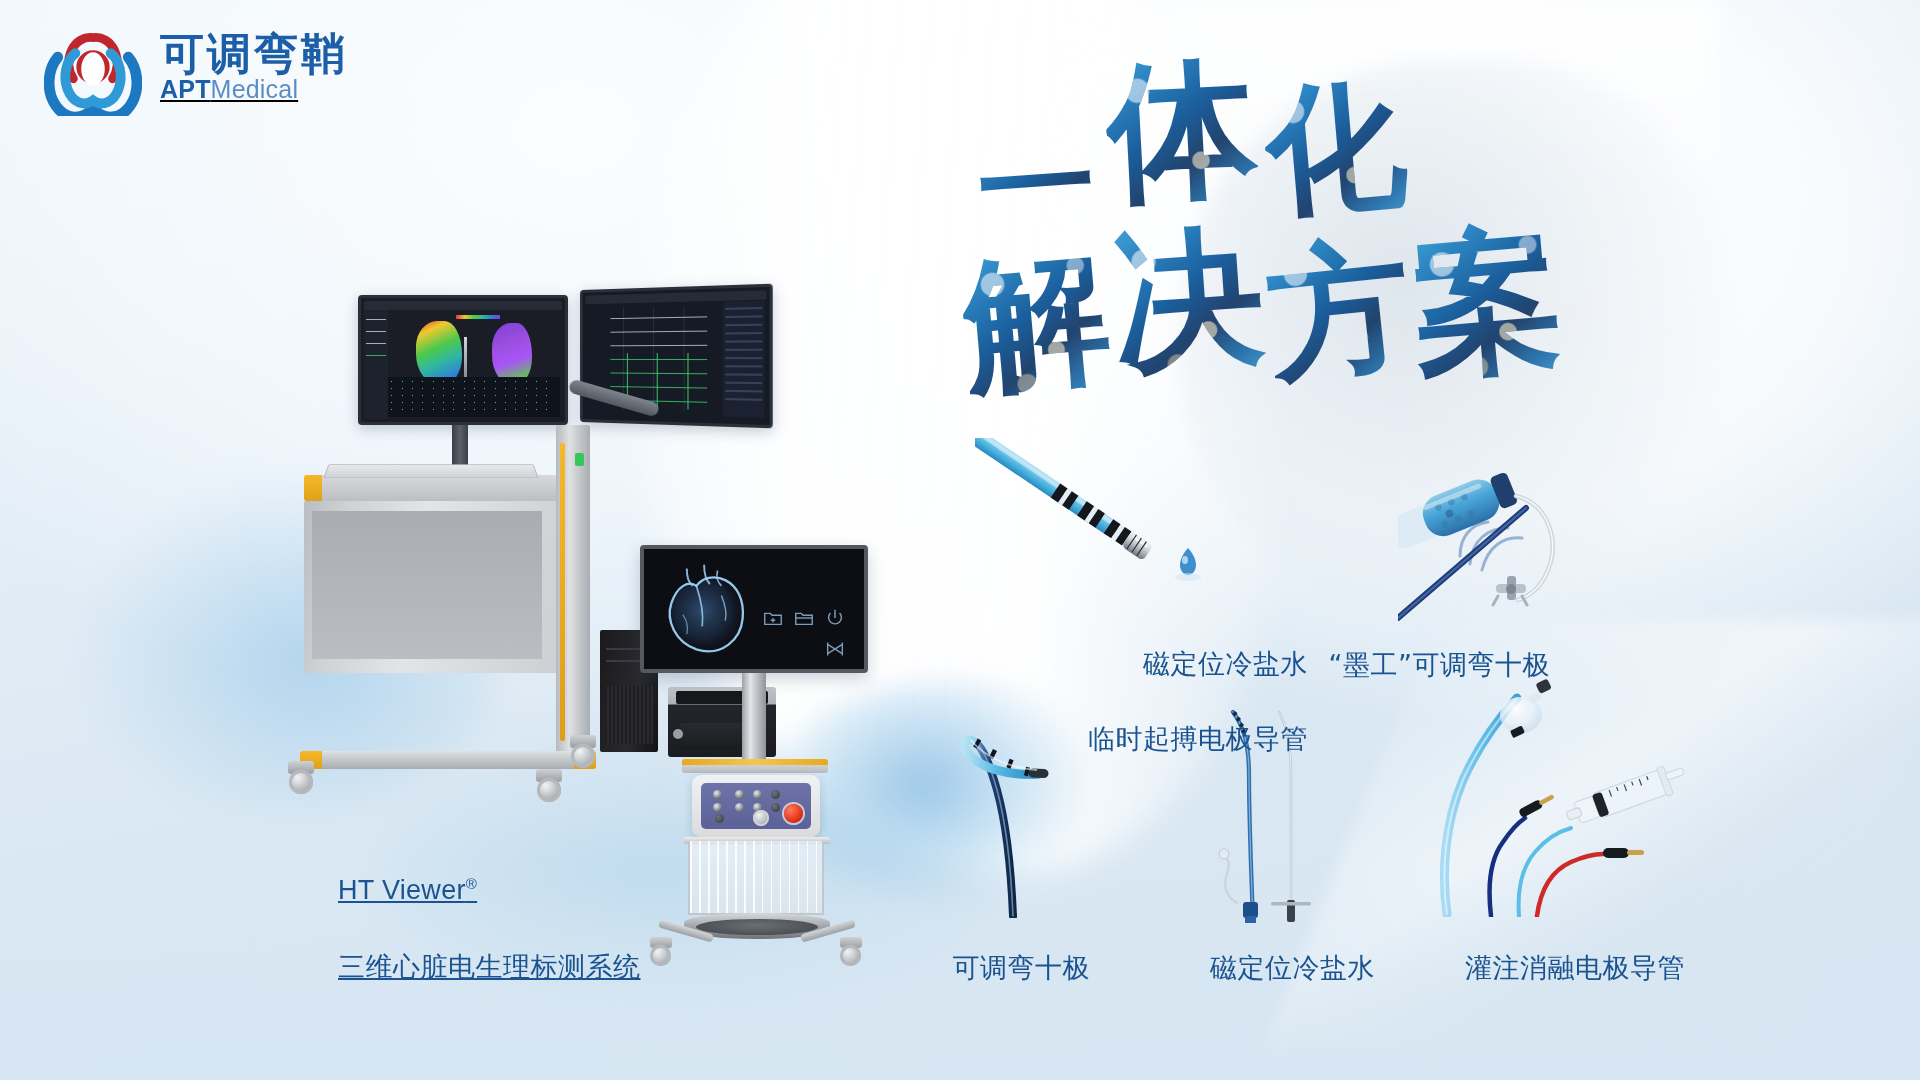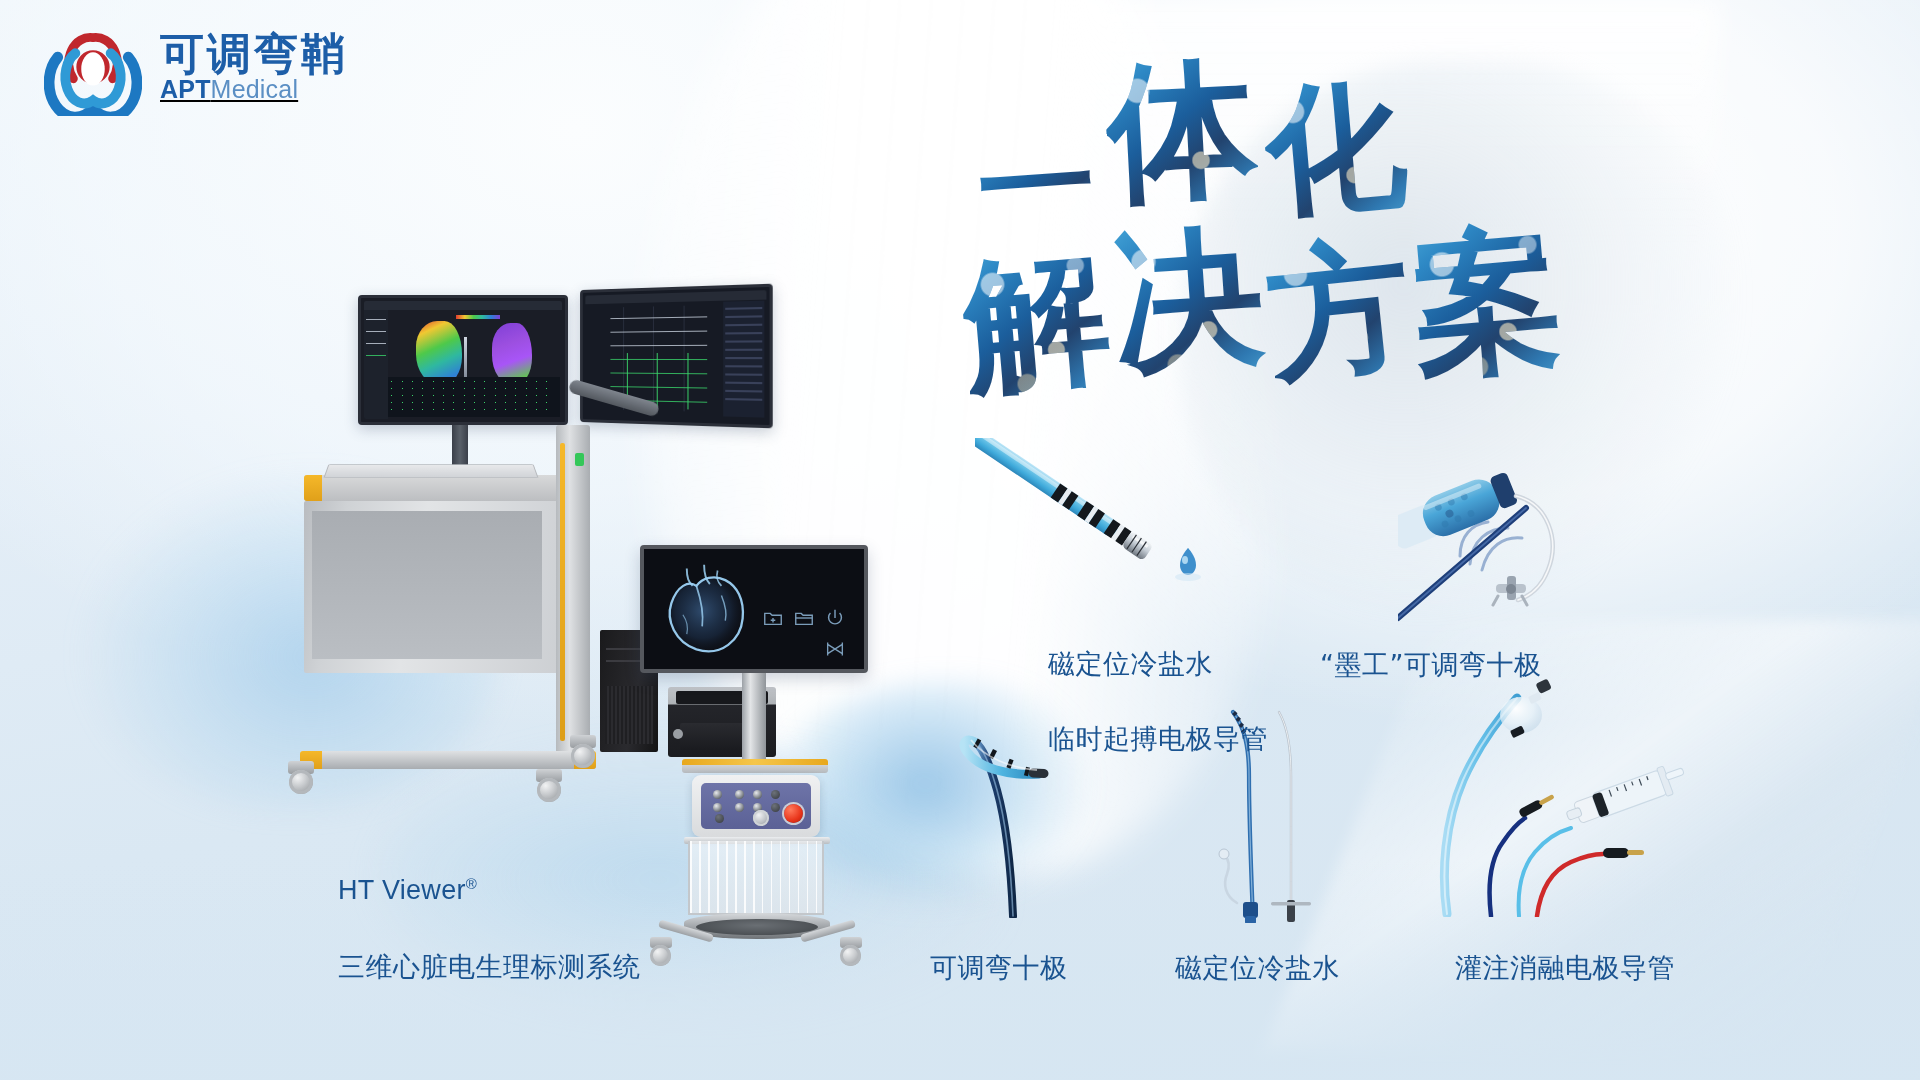--- a/index.html
+++ b/index.html
@@ -113,24 +113,24 @@
 
   
   .prod-label {
     position:absolute;
     color:#1a5390;
     font-family:"DejaVu Sans","Liberation Sans",sans-serif;
     font-size:27px;
     line-height:1.38;
     letter-spacing:0.5px;
     white-space:pre-line;
-    text-align:left;
+    text-align:right;
   }
   #label-viewer {
-    left:338px; top:833px; text-align:left; line-height:1.42;
+    left:338px; top:833px; text-align:left; line-height:1.42;text-decoration:underline;
   }
   #label-viewer .en {
     font-size:27px; color:#1a5390; letter-spacing:0.3px;
     font-family:"Liberation Sans", sans-serif;
   }
   #label-viewer .en sup { font-size:15px; vertical-align:super; }
   #label-viewer .cn { font-size:27px; display:block; }
 
   #label-irrig  { left:1048px; top:608px; width:260px; }
   #label-sheath { left:1320px; top:646px; width:230px; }

